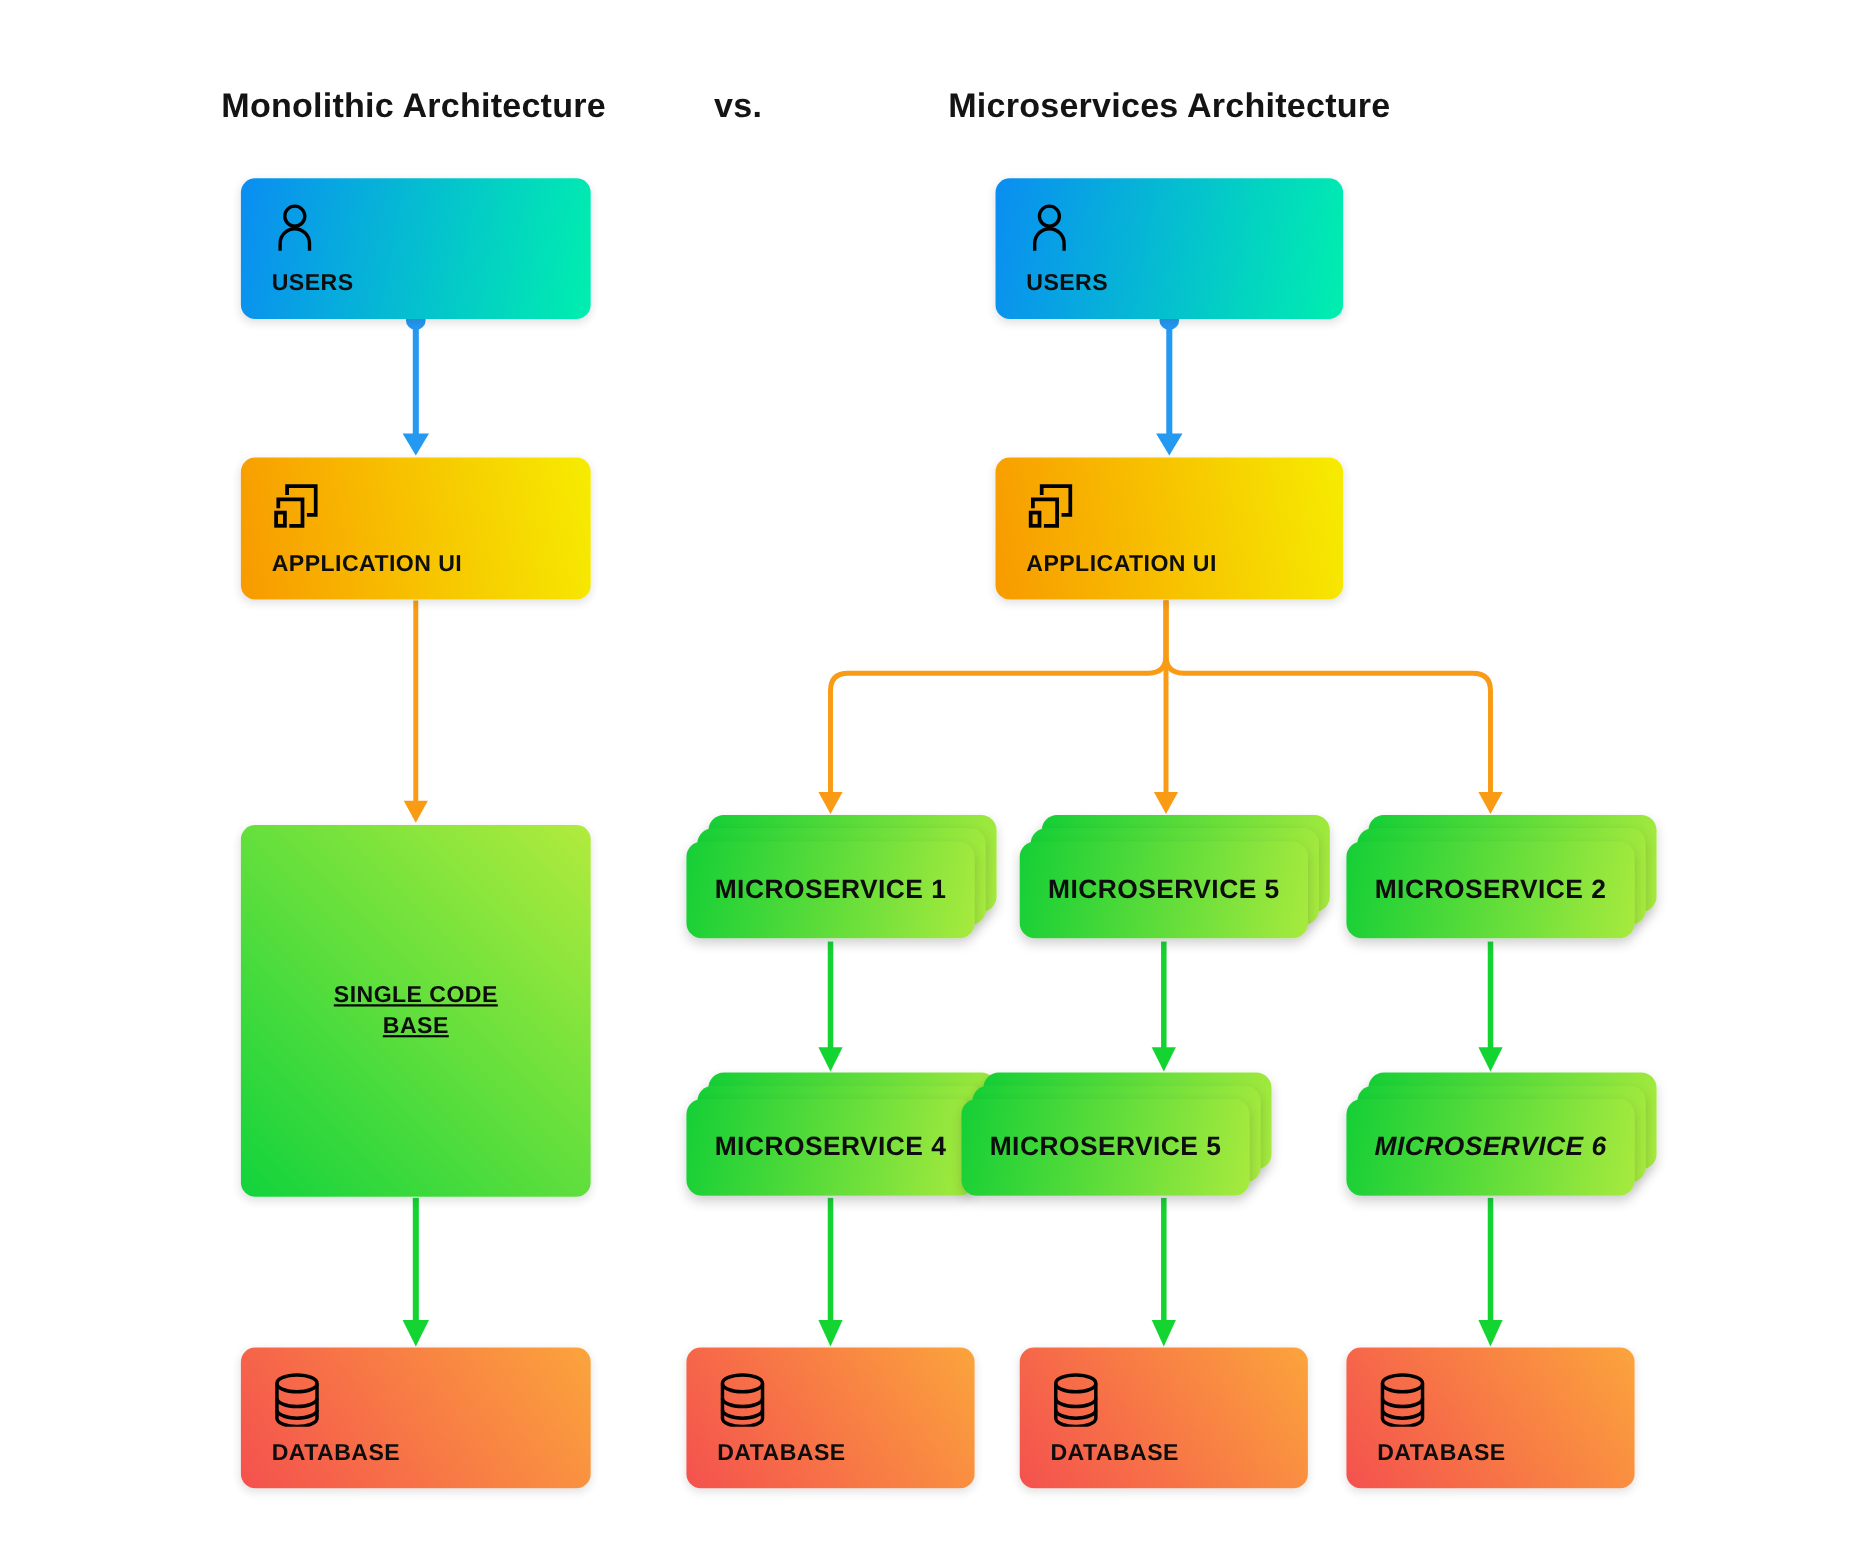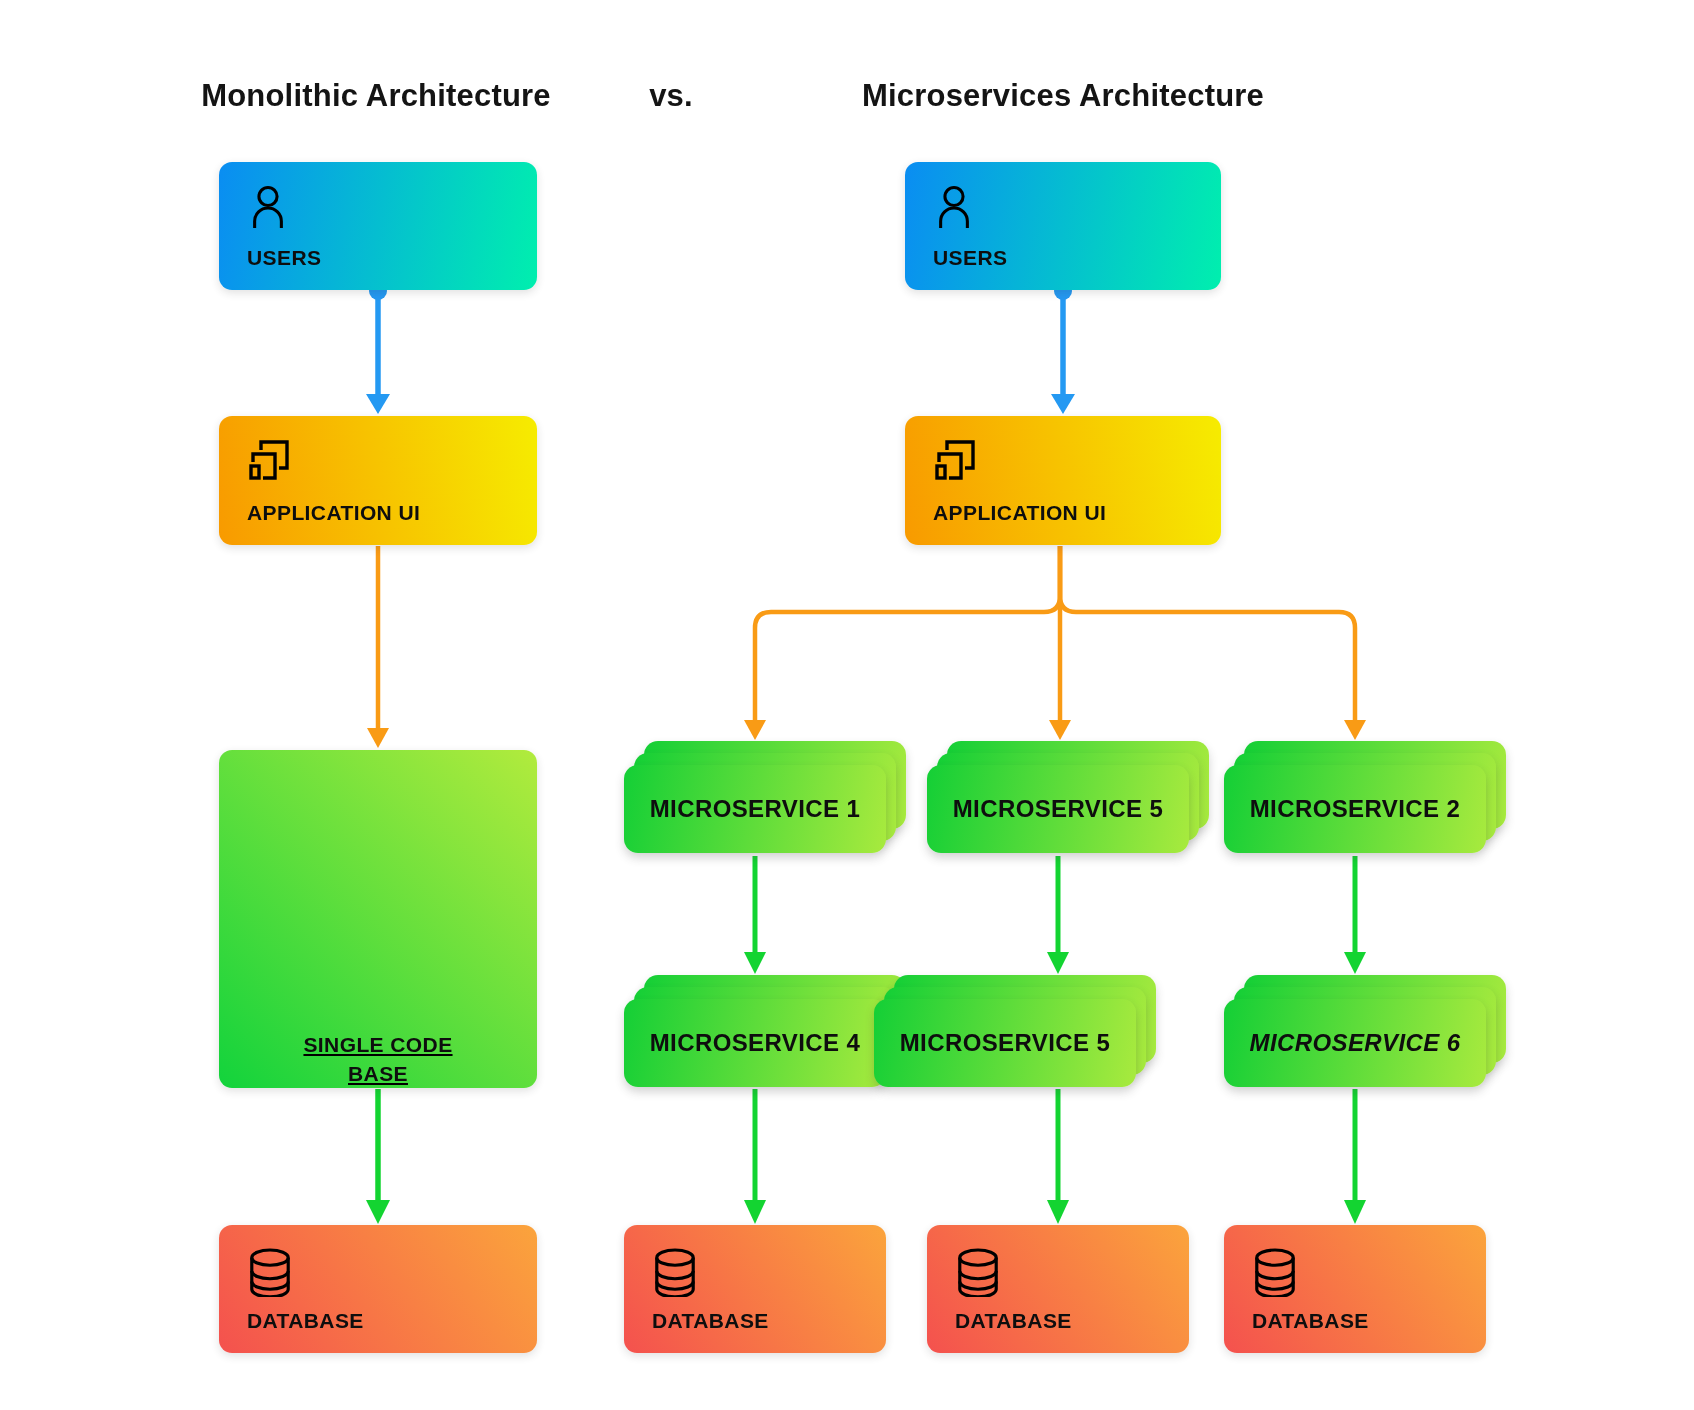--- a/index.html
+++ b/index.html
@@ -20,21 +20,21 @@
   .box .lbl{
     position:absolute;left:28px;bottom:20px;
     font-size:21px;font-weight:bold;color:#0e0e0e;letter-spacing:.4px;white-space:nowrap;
   }
   .box .icon{position:absolute;left:28px;top:22px;}
   .grad-users{background:linear-gradient(100deg,#0a8df2 0%,#00efae 100%);}
   .grad-appui{background:linear-gradient(80deg,#f89a00 0%,#f6ec00 100%);}
   .grad-code{background:linear-gradient(45deg,#12d33c 0%,#b2eb3d 100%);}
   .grad-db{background:linear-gradient(55deg,#f4514e 0%,#fba43c 100%);}
   .grad-ms{background:linear-gradient(100deg,#14cf36 0%,#a8ea3e 100%);}
-  .codebase-box{display:flex;align-items:flex-end;justify-content:center;}
+  .codebase-box{display:flex;align-items:center;justify-content:center;}
   .codebase-box .center-lbl{
     width:180px;text-align:center;font-size:21px;font-weight:bold;color:#0e0e0e;
     letter-spacing:.4px;line-height:1.35;
   }
   .stack{position:absolute;z-index:2;width:262px;height:88px;}
   .stack .layer,.stack .card{
     position:absolute;left:0;top:0;width:262px;height:88px;border-radius:14px;
     box-shadow:0 5px 10px rgba(60,60,60,.22);
   }
   .stack .l2{transform:translate(20px,-24px);}

